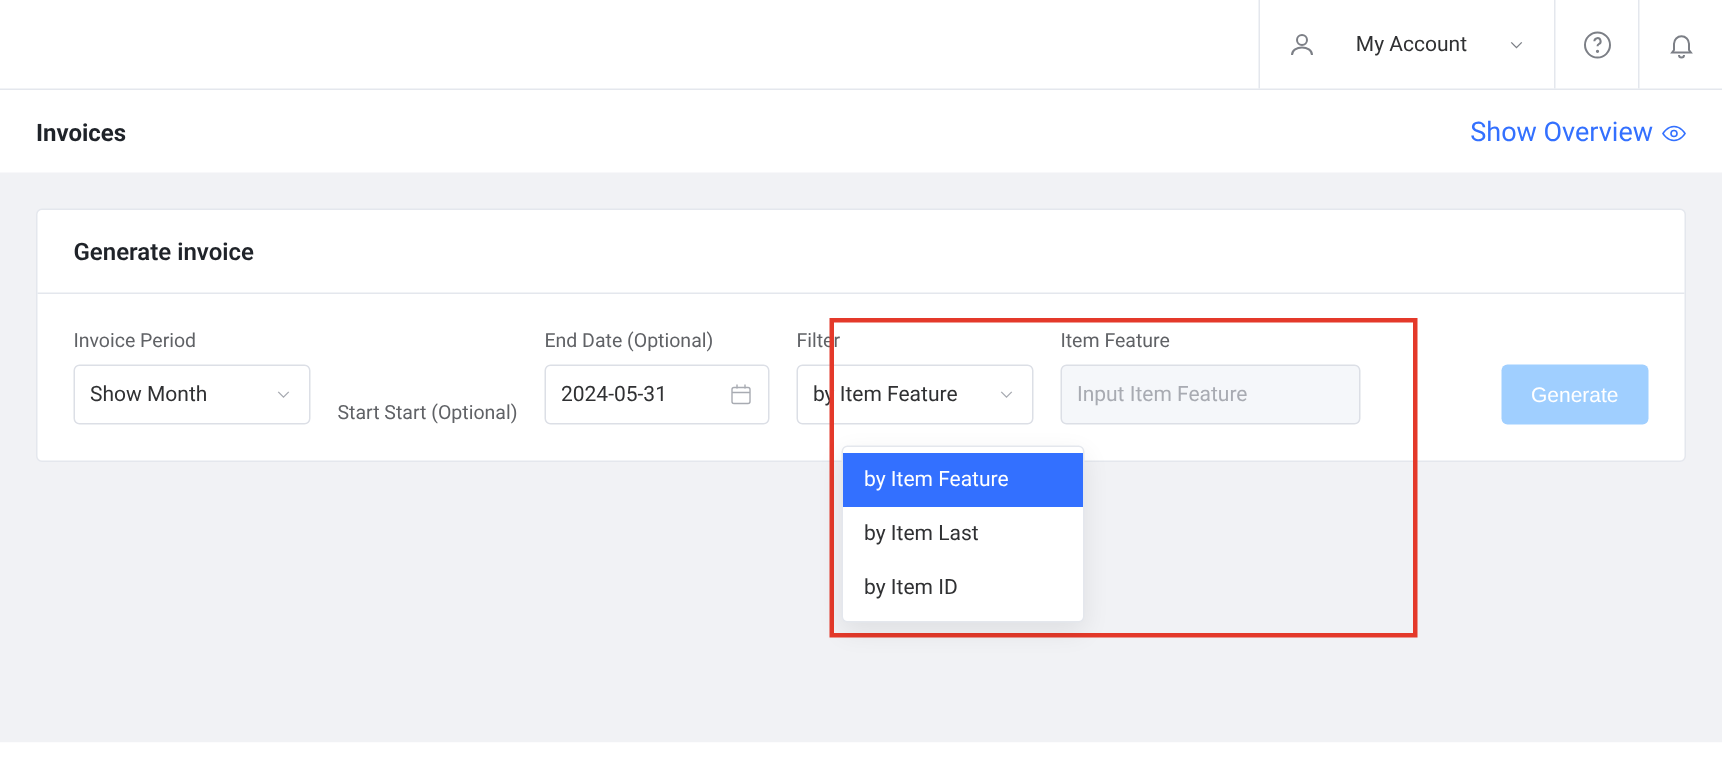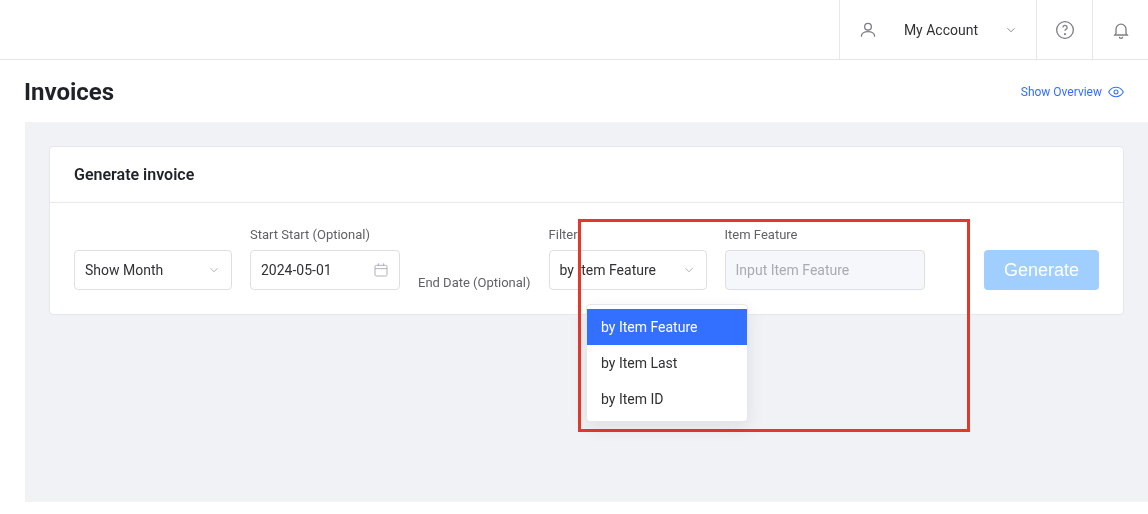--- a/index.html
+++ b/index.html
@@ -36,36 +36,35 @@
   .icon-svg { width: 20px; height: 20px; stroke: #7c7f86; fill: none; stroke-width: 1.6; }
   .chev { width: 14px; height: 14px; stroke: #7c7f86; fill: none; stroke-width: 1.6; }
   .account-text { color: #303133; font-size: 14px; }
 
   .page-header {
     display: flex;
     align-items: center;
     justify-content: space-between;
     padding: 18px 24px 16px 24px;
   }
-  .page-title { font-size: 24px; font-weight: 700; color: #1f2329; }
+  .page-title { font-size: 16px; font-weight: 700; color: #1f2329; }
   .show-overview {
     color: #3370ff;
-    font-size: 12px;
+    font-size: 18px;
     display: inline-flex;
     align-items: center;
     gap: 6px;
     cursor: pointer;
   }
   .eye-svg { width: 16px; height: 12px; stroke: #3370ff; fill: none; stroke-width: 1.6; }
 
   .gray-area {
     background: #f1f2f5;
     padding: 24px;
     min-height: 380px;
-    margin-left: 25px;
   }
   .card {
     background: #fff;
     border: 1px solid #e4e7ed;
     border-radius: 4px;
   }
   .card-header {
     padding: 18px 24px;
     font-size: 16px;
     font-weight: 600;
@@ -119,21 +118,21 @@
   .disabled-input .placeholder { color: #a8abb2; }
   .spacer { flex: 1; }
 
   .generate-btn {
     height: 40px;
     padding: 0 20px;
     border: none;
     border-radius: 4px;
     background: #a0cfff;
     color: #fff;
-    font-size: 18px;
+    font-size: 14px;
     cursor: not-allowed;
   }
 
   .highlight-box {
     position: absolute;
     border: 3px solid #e4392a;
     pointer-events: none;
   }
 
   .dropdown {
@@ -196,47 +195,48 @@
     </svg>
   </a>
 </div>
 
 <div class="gray-area" style="position: relative;">
   <div class="card">
     <div class="card-header">Generate invoice</div>
     <div class="card-body">
 
       <div class="field">
+        <div class="field-label">Invoice Period</div>
         <div class="input-like w-period">
           <span>Show Month</span>
           <span class="suffix">
             <svg class="chev-sm" viewBox="0 0 24 24">
               <polyline points="6 9 12 15 18 9"></polyline>
             </svg>
           </span>
         </div>
       </div>
 
       <div class="field">
         <div class="field-label">Start Start (Optional)</div>
+      </div>
+
+      <div class="field">
+        <div class="field-label">End Date (Optional)</div>
         <div class="input-like w-date">
-          <span>2024-05-01</span>
+          <span>2024-05-31</span>
           <span class="suffix">
             <svg class="cal-svg" viewBox="0 0 24 24">
               <rect x="3" y="5" width="18" height="16" rx="2"></rect>
               <line x1="3" y1="10" x2="21" y2="10"></line>
               <line x1="8" y1="2" x2="8" y2="6"></line>
               <line x1="16" y1="2" x2="16" y2="6"></line>
             </svg>
           </span>
         </div>
-      </div>
-
-      <div class="field">
-        <div class="field-label">End Date (Optional)</div>
       </div>
 
       <div class="field" id="filter-field" style="position:relative;">
         <div class="field-label">Filter</div>
         <div class="input-like w-filter">
           <span>by Item Feature</span>
           <span class="suffix">
             <svg class="chev-sm" viewBox="0 0 24 24">
               <polyline points="6 9 12 15 18 9"></polyline>
             </svg>

